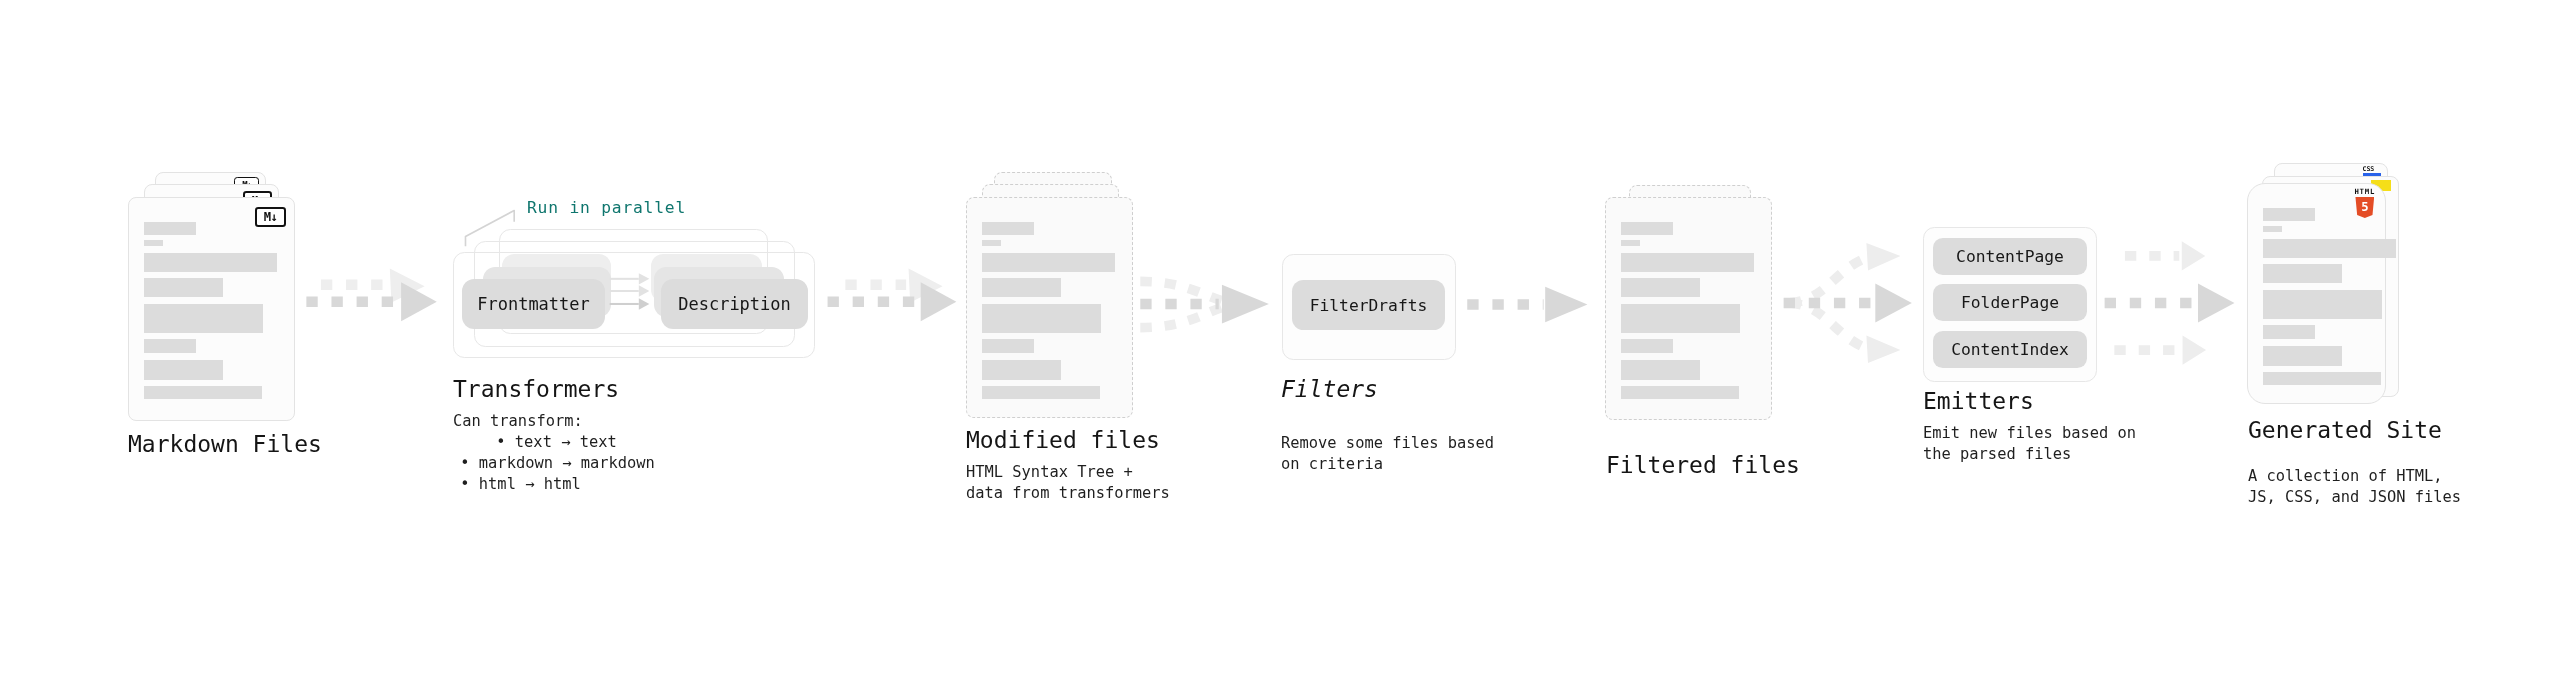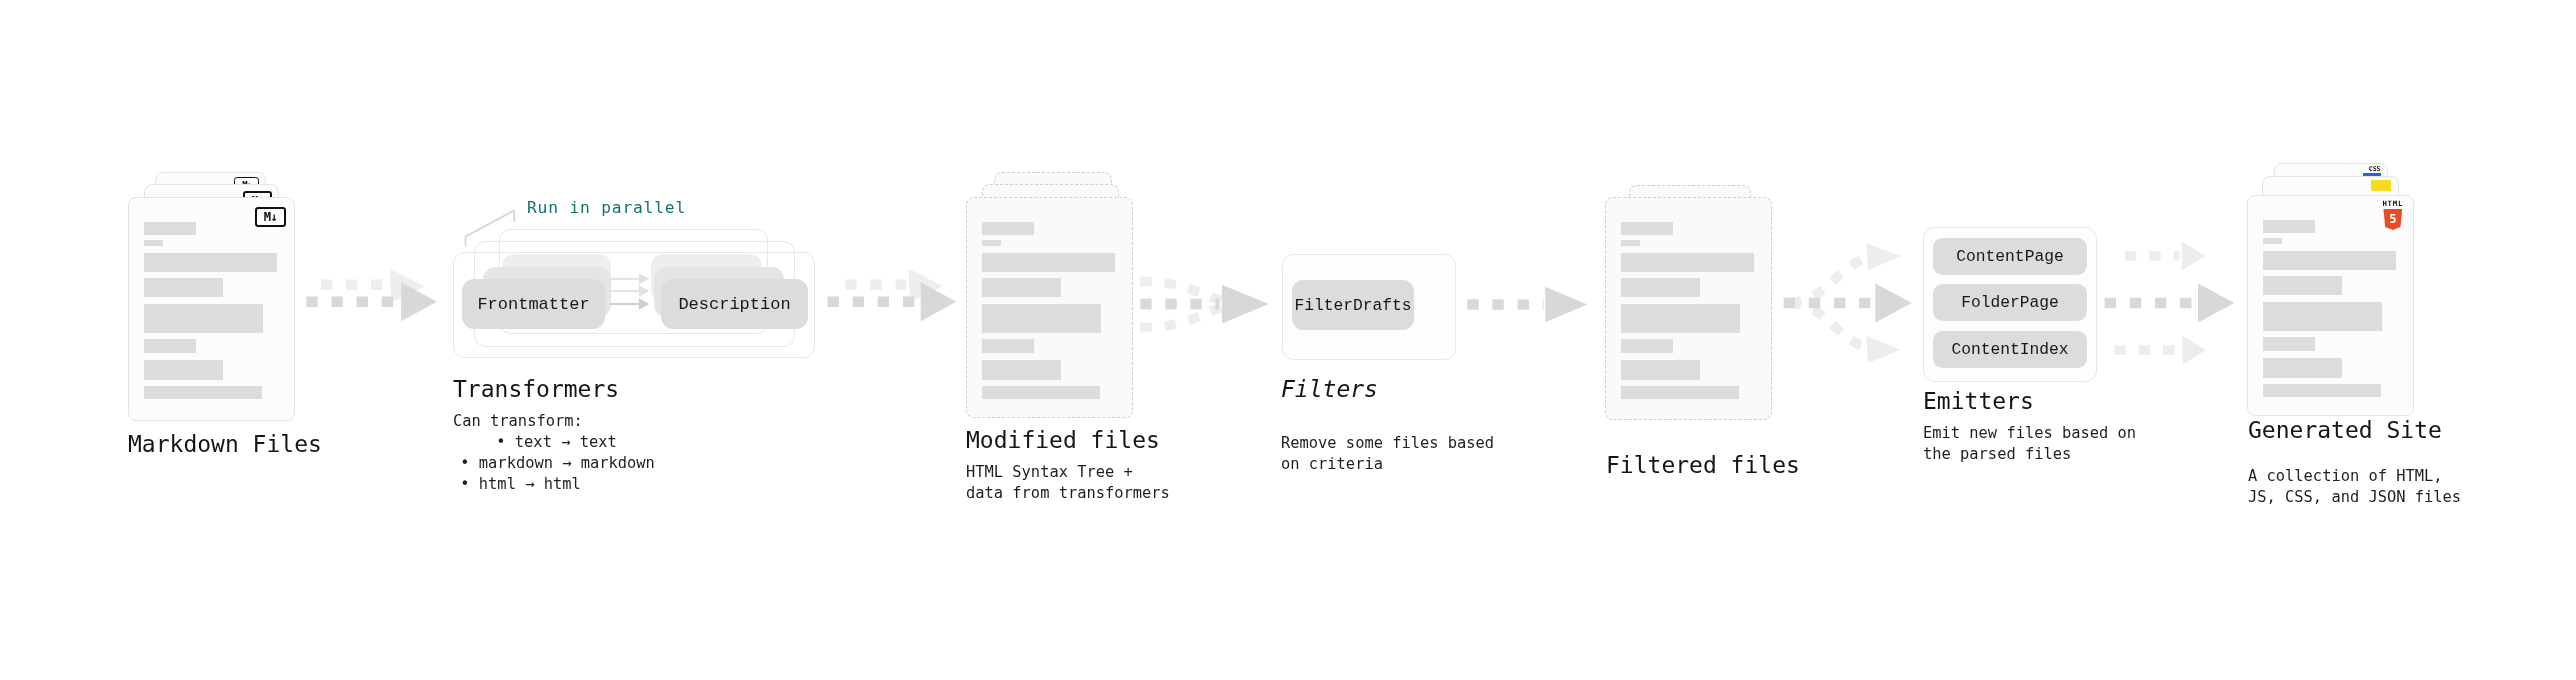--- a/index.html
+++ b/index.html
@@ -42,34 +42,33 @@
 
   
   .frame { position:absolute; border:1.6px solid #e7e7e7; border-radius:11.4px; box-sizing:border-box; background:transparent; }
   .frame.solid { background:#fdfdfd; }
 
   
   .pill {
     position:absolute; background:#dcdcdc; border-radius:12.2px; color:#171717;
     display:flex; align-items:center; justify-content:center; font-size:16.3px; white-space:nowrap;
     box-sizing:border-box;
-    font-family:Liberation Mono, monospace;
   }
   .pill.g1 { background:#e5e5e5; }
   .pill.g2 { background:#eeeeee; }
 
   
   .html5-logo { position:absolute; display:flex; flex-direction:column; align-items:center; }
   .html5-word { font-size:7.3px; font-weight:bold; color:#111; letter-spacing:0.8px; line-height:8.1px; }
   .html5-shield {
     width:18.7px; height:21px; margin-top:0.8px; background:#e44d26; color:#ffffff;
     clip-path:polygon(0 0,100% 0,91% 86%,50% 100%,9% 86%);
     display:flex; align-items:center; justify-content:center; font-size:12.2px; font-weight:bold;
   }
-  .css-logo { position:absolute; display:flex; flex-direction:column; align-items:flex-end; }
+  .css-logo { position:absolute; display:flex; flex-direction:column; align-items:flex-start; }
   .css-word { font-size:6.5px; font-weight:bold; color:#111; line-height:6.5px; }
   .css-bar { width:18px; height:4.1px; background:#2862e9; margin-top:0.8px; }
   .js-logo { position:absolute; width:19.5px; height:10.6px; background:#f5de19; }
 
   svg { position:absolute; overflow:visible; }
 </style>
 </head>
 <body>
 
 <div class="stage">
@@ -177,21 +176,21 @@
 
   <svg class="abs" style="left:1136px;top:258px;" width="142" height="93" viewBox="0 0 175 115">
     <path d="M 5,29 C 58,29 78,44 106,53" fill="none" stroke="#ededed" stroke-width="12" stroke-dasharray="14 16"></path>
     <path d="M 5,86 C 58,86 78,71 106,61" fill="none" stroke="#ededed" stroke-width="12" stroke-dasharray="14 16"></path>
     <line x1="5" y1="57" x2="102" y2="57" stroke="#d8d8d8" stroke-width="13" stroke-dasharray="14 17"></line>
     <polygon points="106,33 164,57 106,81" fill="#d8d8d8"></polygon>
   </svg>
 
   <div>
     <div class="frame solid" style="left:1282px;top:254px;width:174px;height:106px;"></div>
-    <div class="pill" style="left:1292px;top:280px;width:122px;height:50px;border-radius:11.4px;">FilterDrafts</div>
+    <div class="pill" style="left:1292px;top:280px;width:153px;height:50px;border-radius:11.4px;">FilterDrafts</div>
     <div class="node-label" style="left:1281px;top:376px;font-style:italic;">Filters</div>
     <div class="node-desc" style="left:1281px;top:409px;margin-top:24px;">
       <div>Remove some files based</div>
       <div>on criteria</div>
     </div>
   </div>
 
   <svg class="abs" style="left:1464px;top:276px;" width="134" height="57" viewBox="0 0 165 70">
     <line x1="4" y1="35" x2="98" y2="35" stroke="#d8d8d8" stroke-width="13" stroke-dasharray="14 17"></line>
     <polygon points="100,13 152,35 100,57" fill="#d8d8d8"></polygon>
@@ -247,21 +246,21 @@
   <div>
     <div class="card" style="left:2274px;top:163px;width:114px;height:221px;z-index:1;">
       <div class="css-logo" style="right:6.5px;top:1.6px;">
         <div class="css-word">CSS</div>
         <div class="css-bar"></div>
       </div>
     </div>
     <div class="card" style="left:2262px;top:176px;width:137px;height:221px;z-index:2;">
       <div class="js-logo" style="right:7.3px;top:3.3px;"></div>
     </div>
-    <div class="card" style="left:2247px;top:195px;width:167px;height:221px;z-index:3;">
+    <div class="card" style="left:2247px;top:183px;width:139px;height:221px;z-index:3;border-radius:18px;">
       <div class="html5-logo" style="right:9.8px;top:4.1px;">
         <div class="html5-word">HTML</div>
         <div class="html5-shield">
             <span>5</span>
           </div>
       </div>
       <div class="lines">
         <span class="bar b1"></span>
           <span class="bar b2"></span>
           <span class="bar b3"></span>

